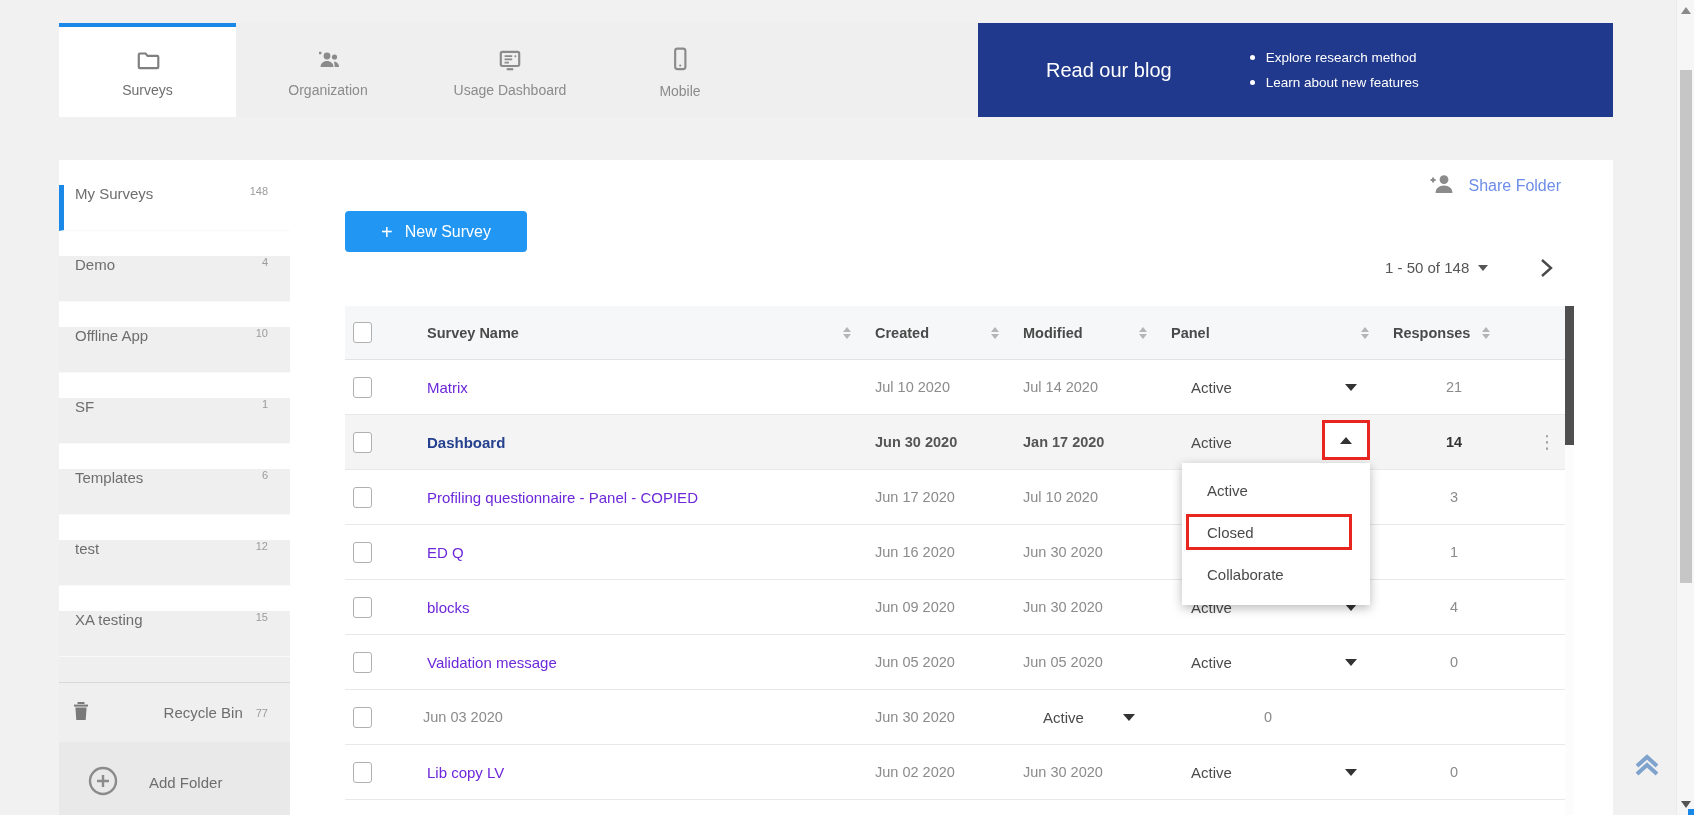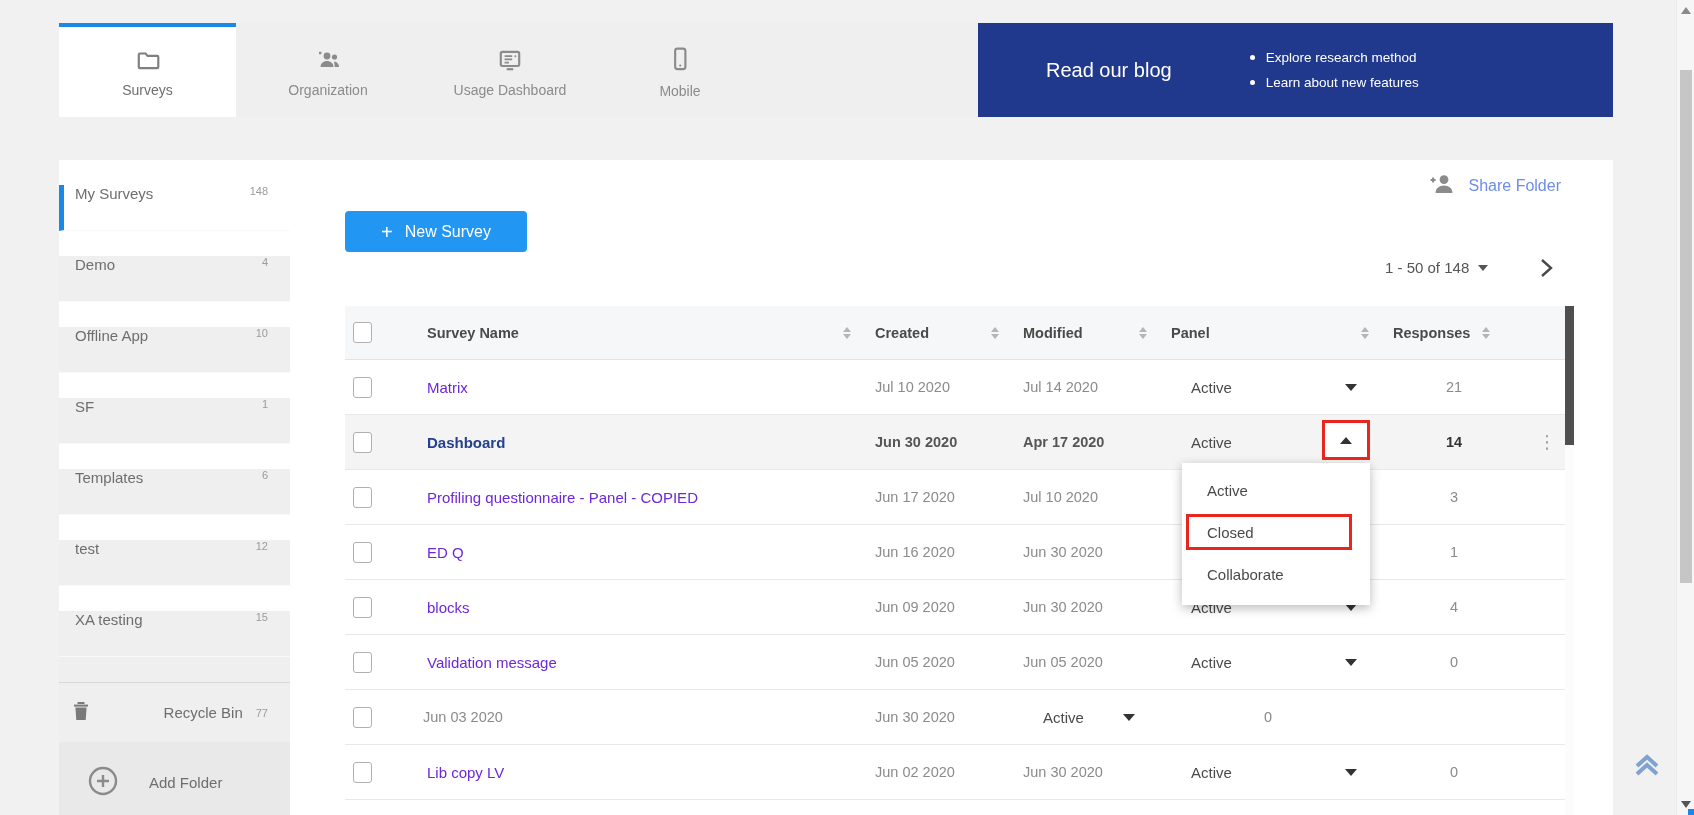--- a/index.html
+++ b/index.html
@@ -301,21 +301,21 @@
     </div>
     <div class="cell c-resp">21</div>
     <div class="cell c-kebab">⋮</div>
   </div>
           <div class="t-grid t-row hl open">
     <div class="cell c-check">
               <span class="checkbox"></span>
             </div>
     <div class="cell c-name">Dashboard</div>
     <div class="cell c-date">Jun 30 2020</div>
-    <div class="cell c-date">Apr 17 2020</div>
+    <div class="cell c-date">Jan 17 2020</div>
     <div class="cell c-status">
       <span>Active</span>
       <span class="status-caret"></span>
     </div>
     <div class="cell c-resp">14</div>
     <div class="cell c-kebab">⋮</div>
   </div>
           <div class="t-grid t-row">
     <div class="cell c-check">
               <span class="checkbox"></span>

